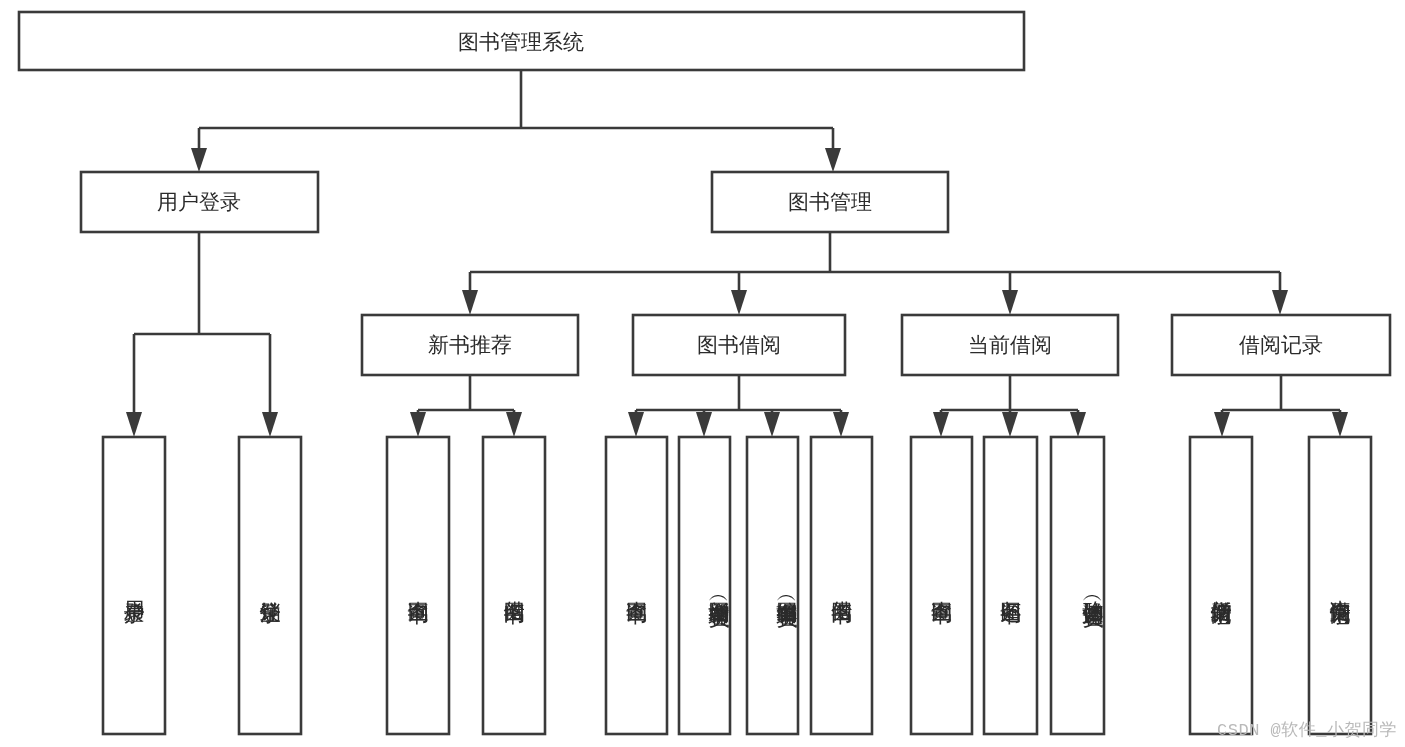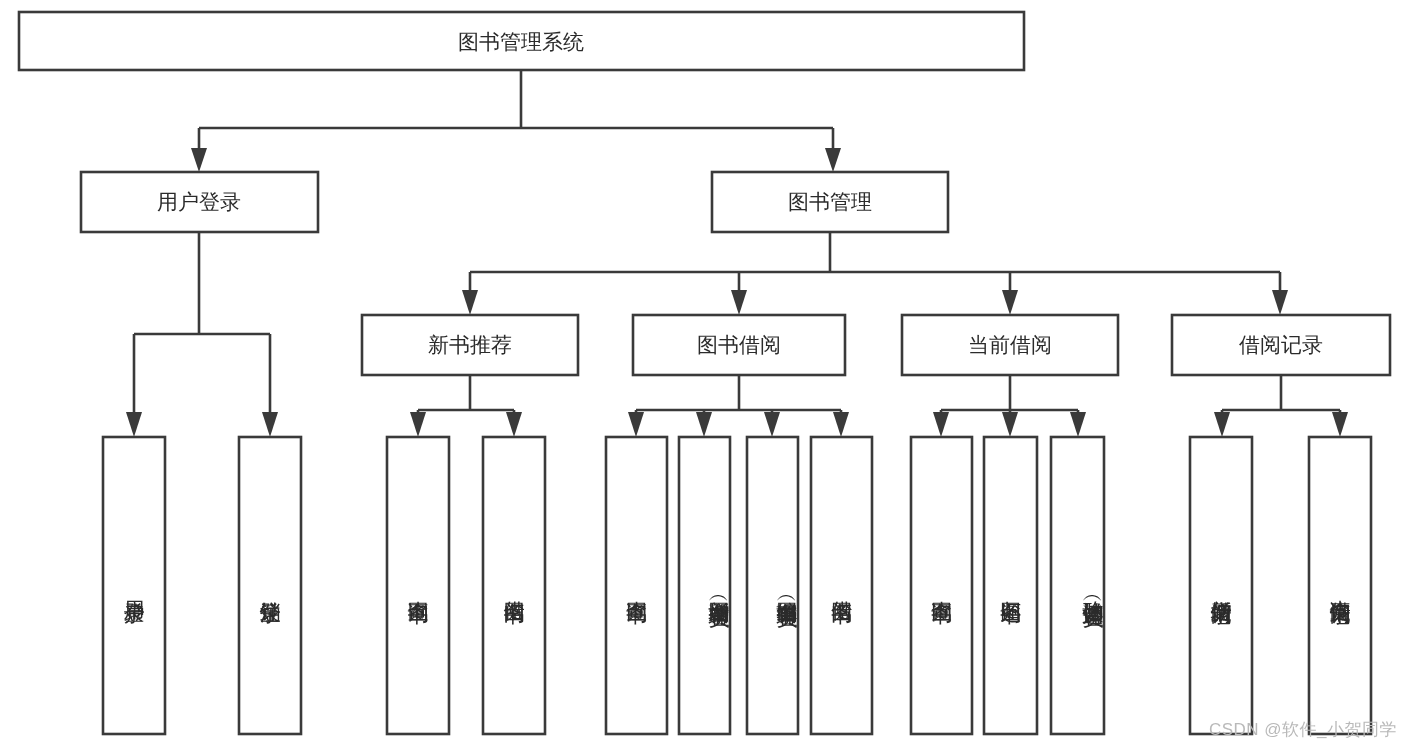--- a/index.html
+++ b/index.html
@@ -61,21 +61,21 @@
     align-items: center;
     justify-content: center;
     text-align: center;
     white-space: nowrap;
     pointer-events: none;
   }
   #watermark {
     position: absolute;
     right: 8px;
     bottom: 6px;
-    font-family: Liberation Sans, sans-serif;
+    font-family: Liberation Mono, monospace;
     font-size: 17px;
     color: #b9b9b9;
     white-space: nowrap;
     letter-spacing: 0.5px;
   }
 </style>
 </head>
 <body>
 
 <div id="diagram-root">

